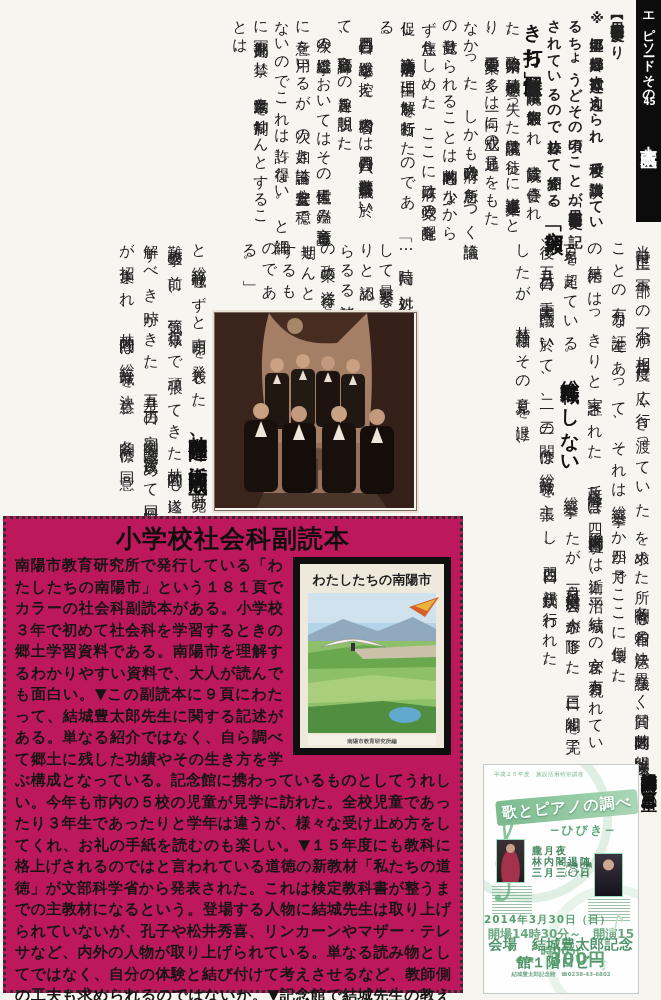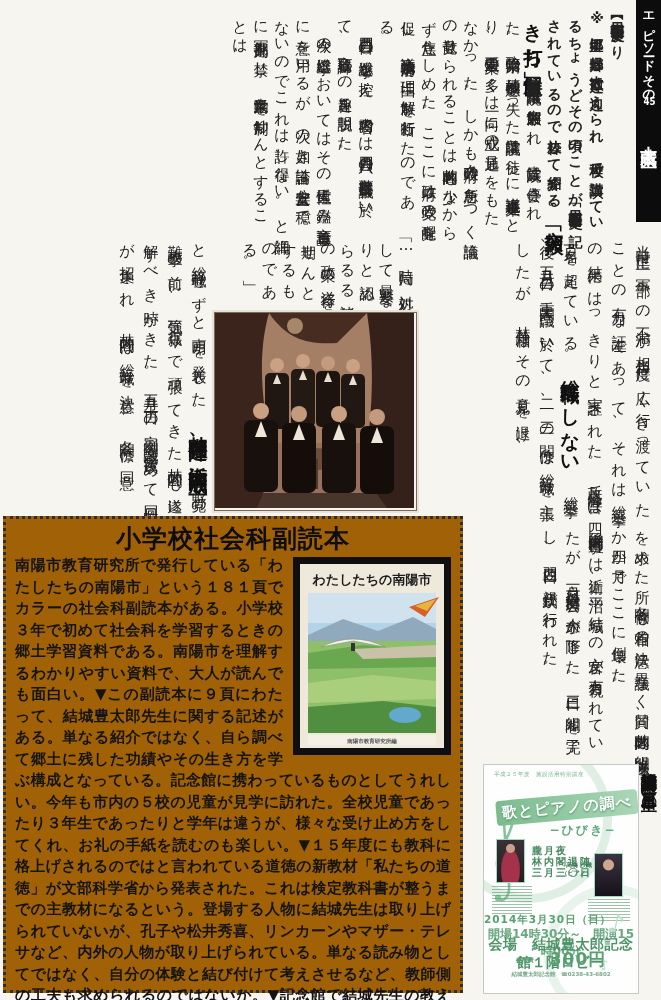--- a/index.html
+++ b/index.html
@@ -26,21 +26,21 @@
   #masthead .ep{font-size:12.5px;letter-spacing:1px;}
   #masthead .tcy{text-combine-upright:all;font-size:11px;}
   #masthead .minister{font-size:17px;letter-spacing:2.5px;margin-top:6px;}
 
   
   #cabinet-photo{position:absolute;left:214px;top:312px;width:201px;height:197px;
                  border:1px solid #7a6a5e;box-shadow:0 0 0 2px #e9e2d6;}
 
   
   #reader-box{position:absolute;left:3px;top:516px;width:460px;height:477px;box-sizing:border-box;
-              border:3px dotted #2e2e2e;padding:4px 9px 6px 9px;background:#a16207;}
+              border:3px dotted #2e2e2e;padding:4px 9px 6px 9px;background:#be185d;}
   #reader-title{font-family:"DejaVu Sans",sans-serif;font-weight:800;font-size:25px;
                 letter-spacing:1px;text-align:center;color:#0e0e0e;line-height:32px;}
   #reader-body{font-family:"DejaVu Sans",sans-serif;font-weight:700;font-size:15px;
                line-height:21.5px;text-align:justify;color:#141414;}
   #book-cover{float:right;width:158px;height:198px;margin:2px 0 6px 10px;border-radius:16px;}
 
   
   #side-title{position:absolute;right:2px;top:760px;width:24px;height:240px;
               writing-mode:vertical-rl;text-orientation:upright;overflow:hidden;
               font-family:"DejaVu Sans",sans-serif;font-weight:800;font-size:16px;

